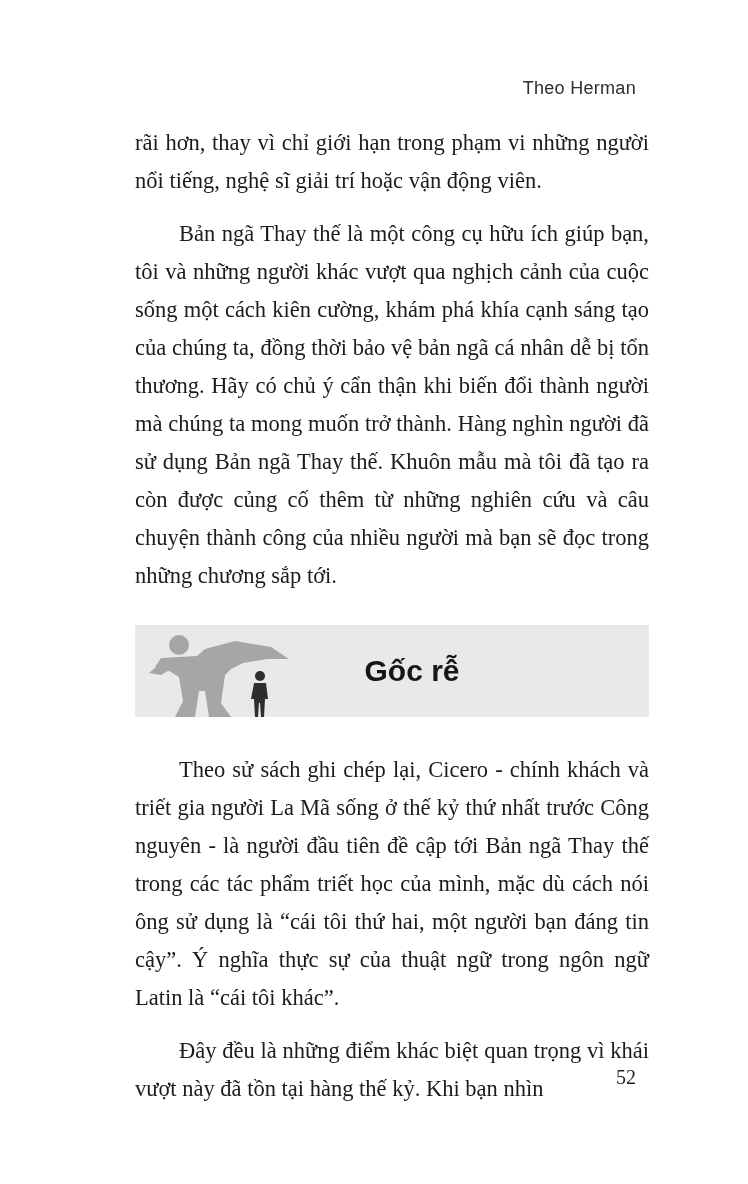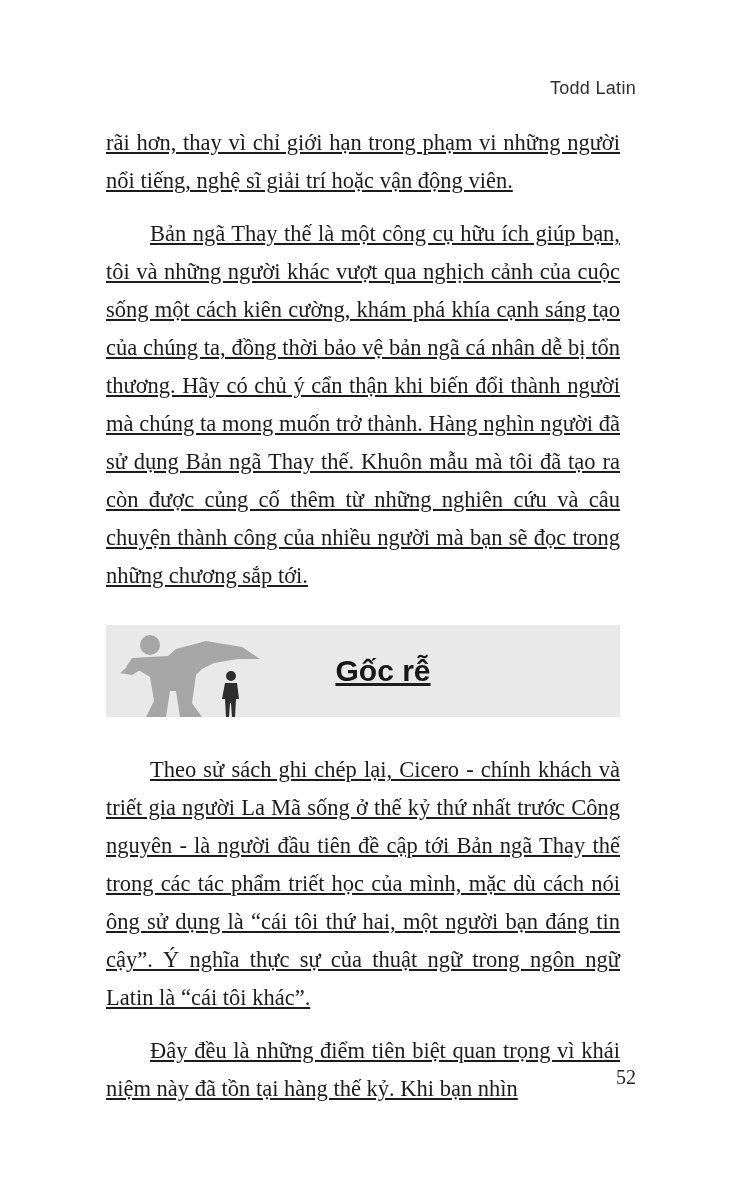--- a/index.html
+++ b/index.html
@@ -20,24 +20,23 @@
     position: absolute;
     top: 78px;
     right: 112px;
     font-family: "Liberation Sans", sans-serif;
     font-size: 18px;
     letter-spacing: 0.3px;
     color: #2e2e2e;
   }
   .content {
     position: absolute;
-    left: 106px;
+    left: 135px;
     top: 124px;
     width: 514px;
-    text-decoration: underline;
   }
   .content p {
     margin: 0 0 15px 0;
     font-size: 22.5px;
     line-height: 38px;
     text-align: justify;
     color: #1b1b1b;
   }
   .content p.indent {
     text-indent: 44px;
@@ -73,21 +72,21 @@
     font-family: "Liberation Serif", serif;
     font-size: 20px;
     color: #222222;
   }
 </style>
 </head>
 <body>
 
 <div class="page">
 
-  <div class="running-header">Todd Latin</div>
+  <div class="running-header">Theo Herman</div>
 
   <div class="content">
 
     <p>rãi hơn, thay vì chỉ giới hạn trong phạm vi những người nổi tiếng, nghệ sĩ giải trí hoặc vận động viên.</p>
 
     <p class="indent">Bản ngã Thay thế là một công cụ hữu ích giúp bạn, tôi và những người khác vượt qua nghịch cảnh của cuộc sống một cách kiên cường, khám phá khía cạnh sáng tạo của chúng ta, đồng thời bảo vệ bản ngã cá nhân dễ bị tổn thương. Hãy có chủ ý cẩn thận khi biến đổi thành người mà chúng ta mong muốn trở thành. Hàng nghìn người đã sử dụng Bản ngã Thay thế. Khuôn mẫu mà tôi đã tạo ra còn được củng cố thêm từ những nghiên cứu và câu chuyện thành công của nhiều người mà bạn sẽ đọc trong những chương sắp tới.</p>
 
     <div class="section-banner">
       <div class="figures">
         <svg viewBox="0 0 170 92" width="170" height="92">
@@ -124,19 +123,19 @@
             <circle cx="121" cy="51" r="5"></circle>
             <path d="M115,58 L127,58 L129,74 L126,74 L125,92 L122,92 L121,78 L120,78 L119,92 L116,92 L115,74 L112,74 Z"></path>
           </g>
         </svg>
       </div>
       <div class="section-title">Gốc rễ</div>
     </div>
 
     <p class="indent">Theo sử sách ghi chép lại, Cicero - chính khách và triết gia người La Mã sống ở thế kỷ thứ nhất trước Công nguyên - là người đầu tiên đề cập tới Bản ngã Thay thế trong các tác phẩm triết học của mình, mặc dù cách nói ông sử dụng là “cái tôi thứ hai, một người bạn đáng tin cậy”. Ý nghĩa thực sự của thuật ngữ trong ngôn ngữ Latin là “cái tôi khác”.</p>
 
-    <p class="indent">Đây đều là những điểm tiên biệt quan trọng vì khái niệm này đã tồn tại hàng thế kỷ. Khi bạn nhìn</p>
+    <p class="indent">Đây đều là những điểm khác biệt quan trọng vì khái vượt này đã tồn tại hàng thế kỷ. Khi bạn nhìn</p>
 
   </div>
 
   <div class="page-number">52</div>
 
 </div>
 
 </body></html>

